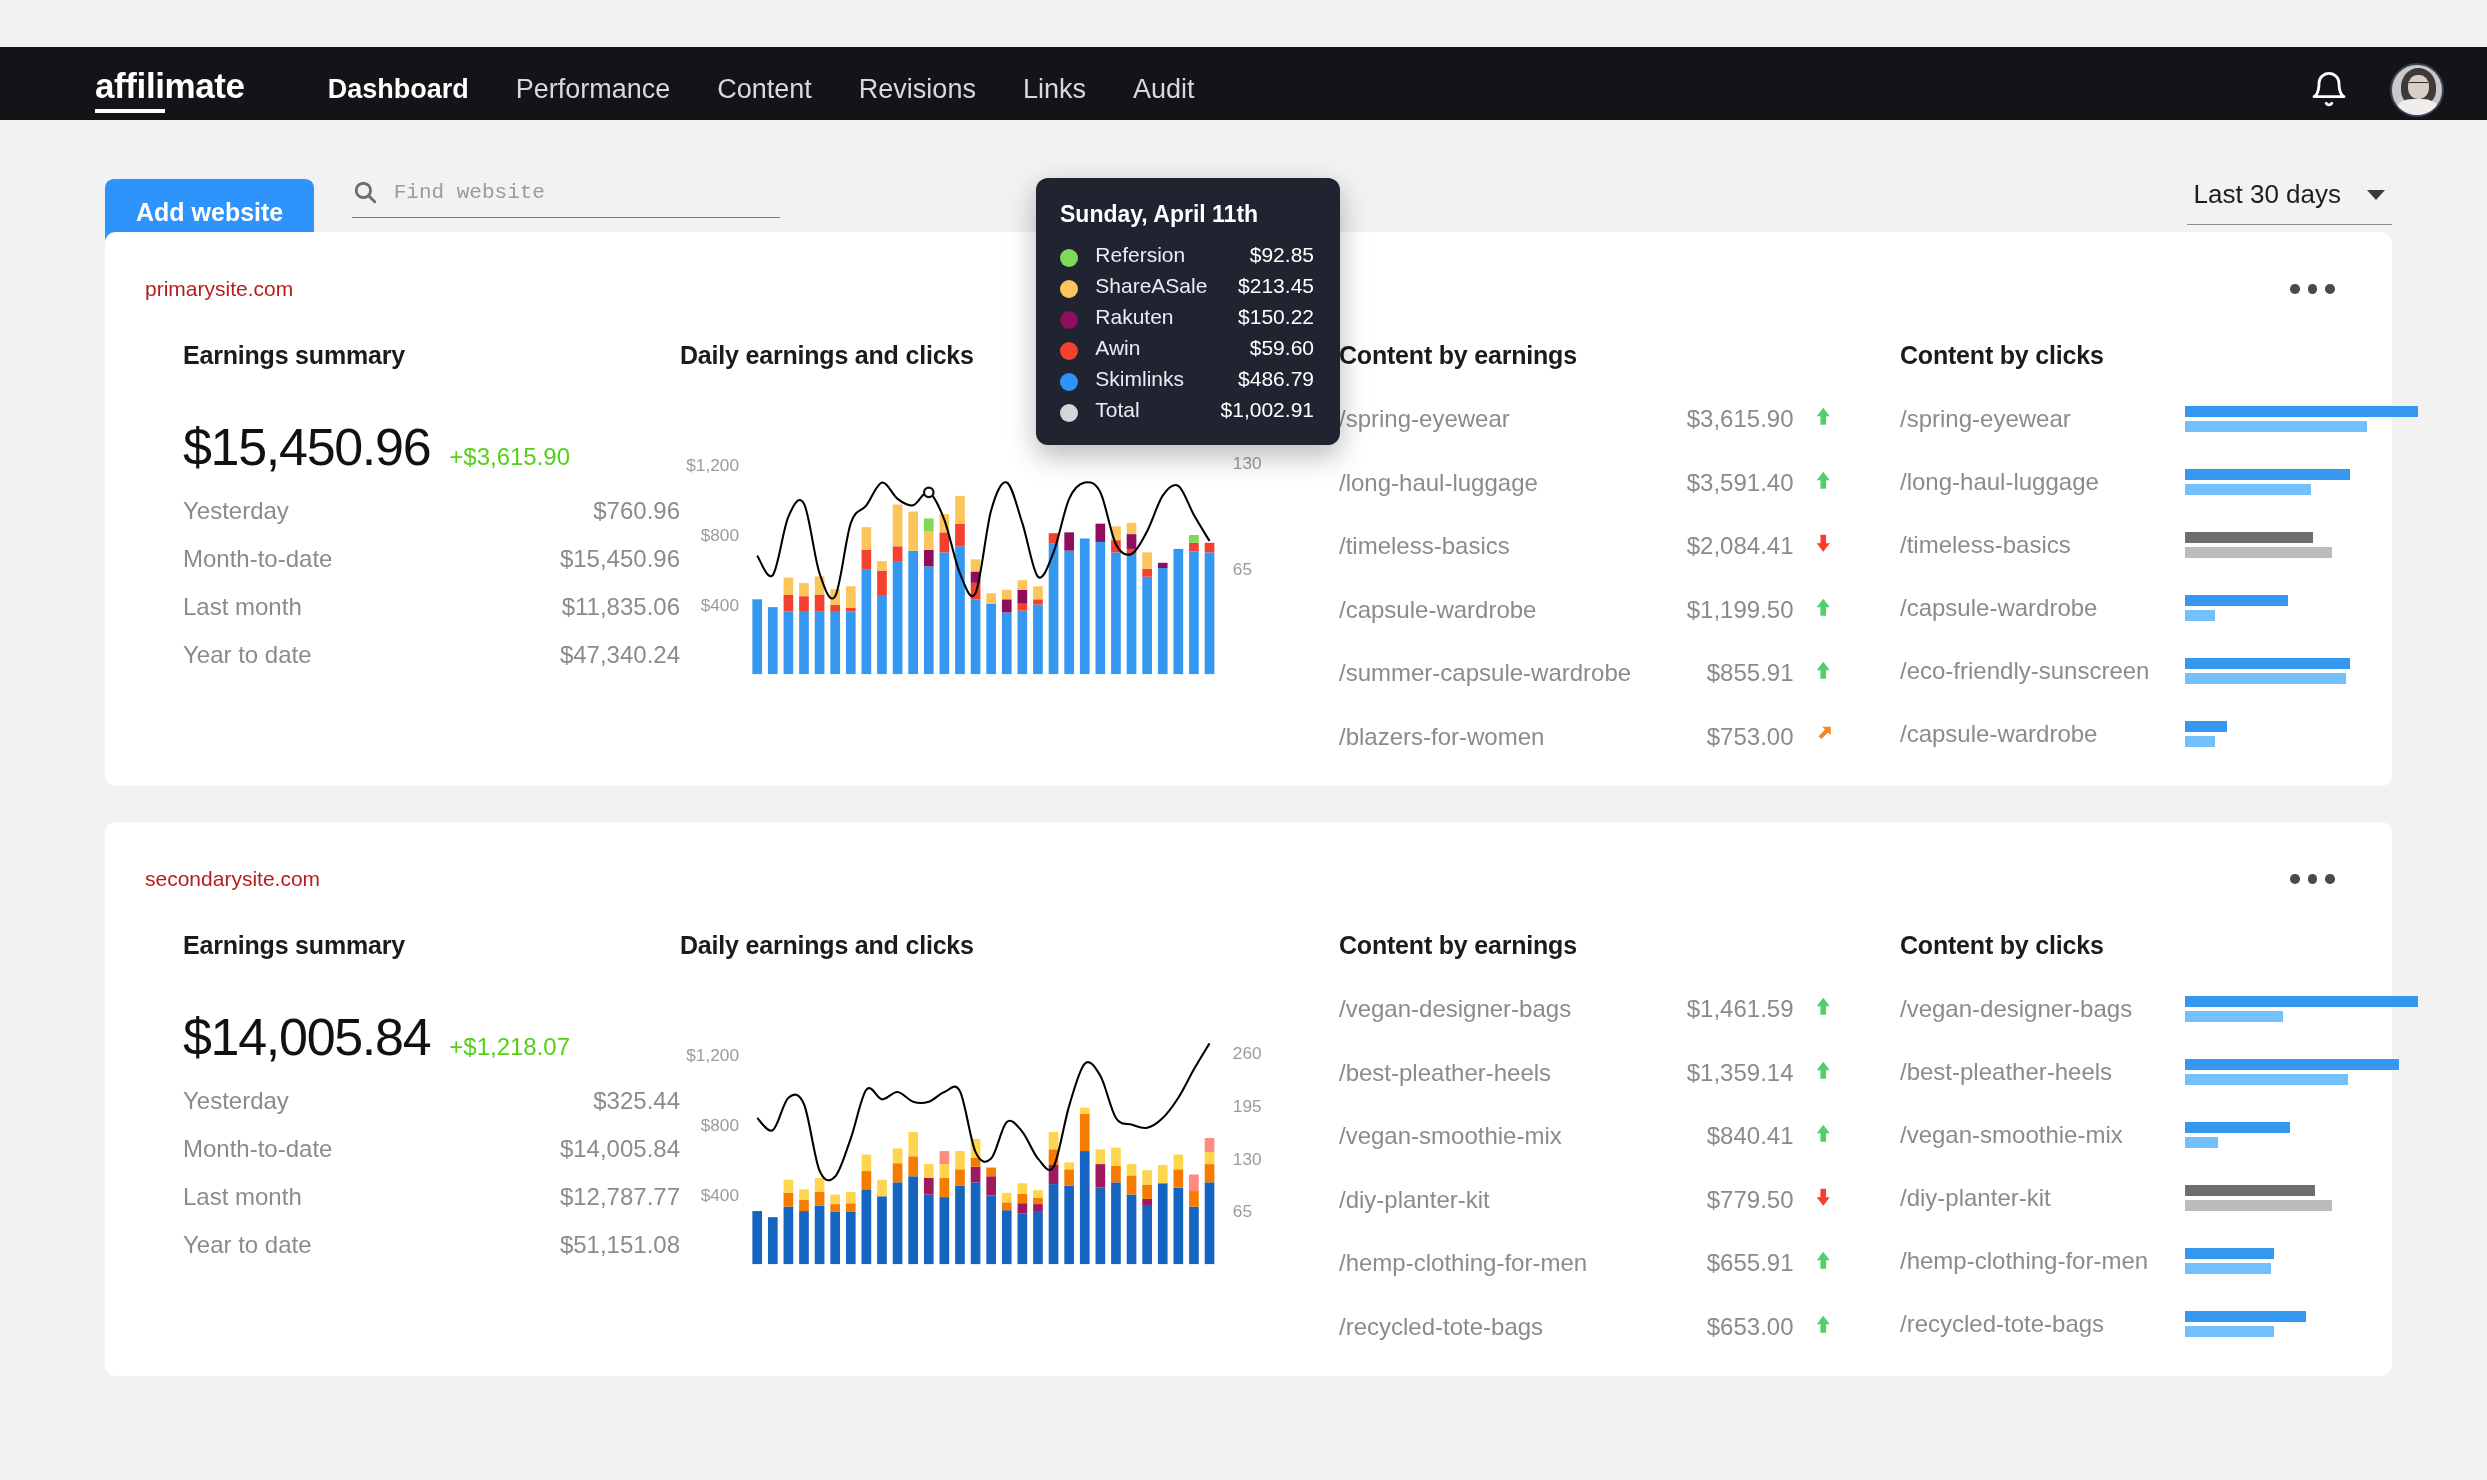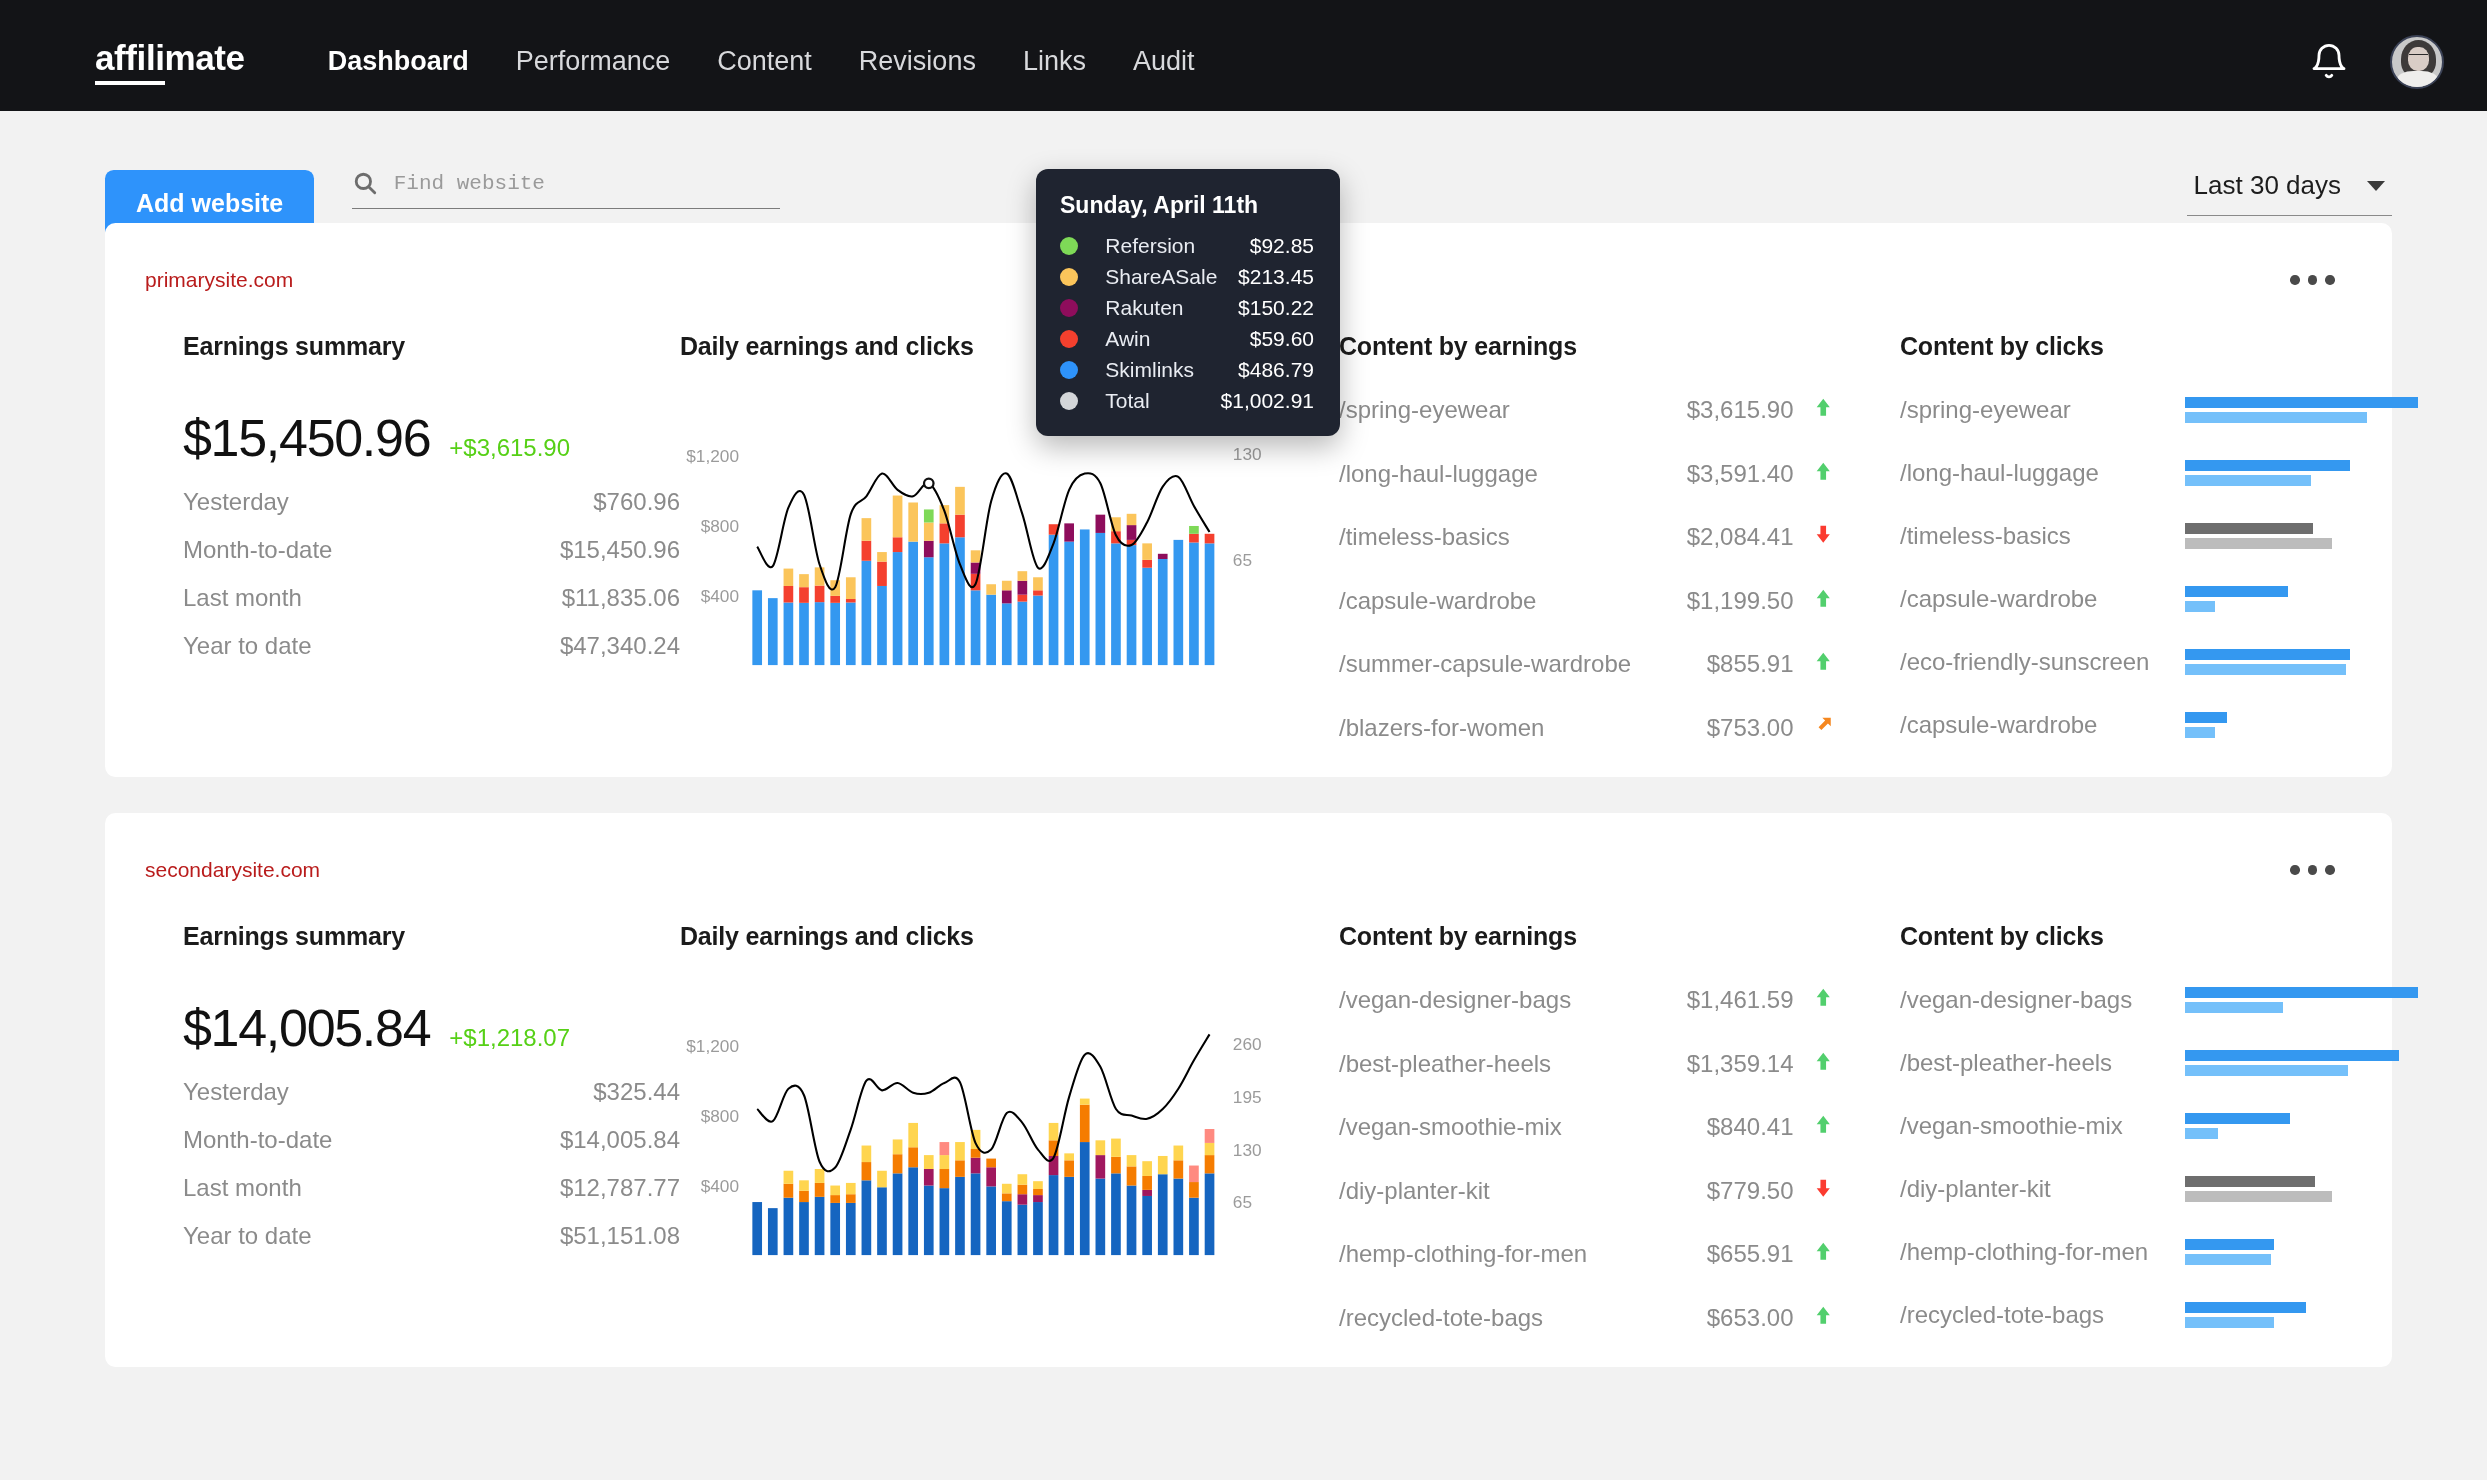--- a/index.html
+++ b/index.html
@@ -6,25 +6,26 @@
   html, body { width: 2487px; height: 1480px; }
   body {
     font-family: "Liberation Sans", sans-serif;
     background: #f2f2f2;
     color: #222;
     overflow: hidden;
   }
 
   
   .topnav {
-    height: 111px;
+    height: 73px;
     background: #131417;
     display: flex;
     align-items: center;
     padding: 12px 43px 0 95px;
+    margin-top: 47px;
   }
   .brand {
     color: #fff;
     font-size: 35px;
     font-weight: 700;
     letter-spacing: -0.4px;
     margin-right: 83px;
     position: relative;
   }
   .brand .ul {
@@ -212,21 +213,21 @@
   .tooltip {
     position: absolute;
     background: #1f2430;
     border-radius: 12px;
     padding: 22.5px 26px 22.5px 24px;
     width: 304px;
     box-shadow: 0 10.4px 29px rgba(0,0,0,.28);
     z-index: 40;
   }
   .tt-title { color: #fff; font-size: 23px; font-weight: 700; margin-bottom: 15.5px; }
-  .tt-row { display: flex; align-items: center; margin-top: 7px; gap: 10px; }
+  .tt-row { display: flex; align-items: flex-end; margin-top: 7px; }
   .tt-dot { width: 18px; height: 18px; border-radius: 50%; flex: none; margin-right: 17.3px; }
   .tt-name { color: #e9ecf2; font-size: 21px; }
   .tt-val  { color: #fff; font-size: 21px; margin-left: auto; }
 </style>
 </head>
 <body>
 
 <div class="topnav">
   <div class="brand"><span class="ul">affili</span><span>mate</span></div>
   <div class="navlinks">

